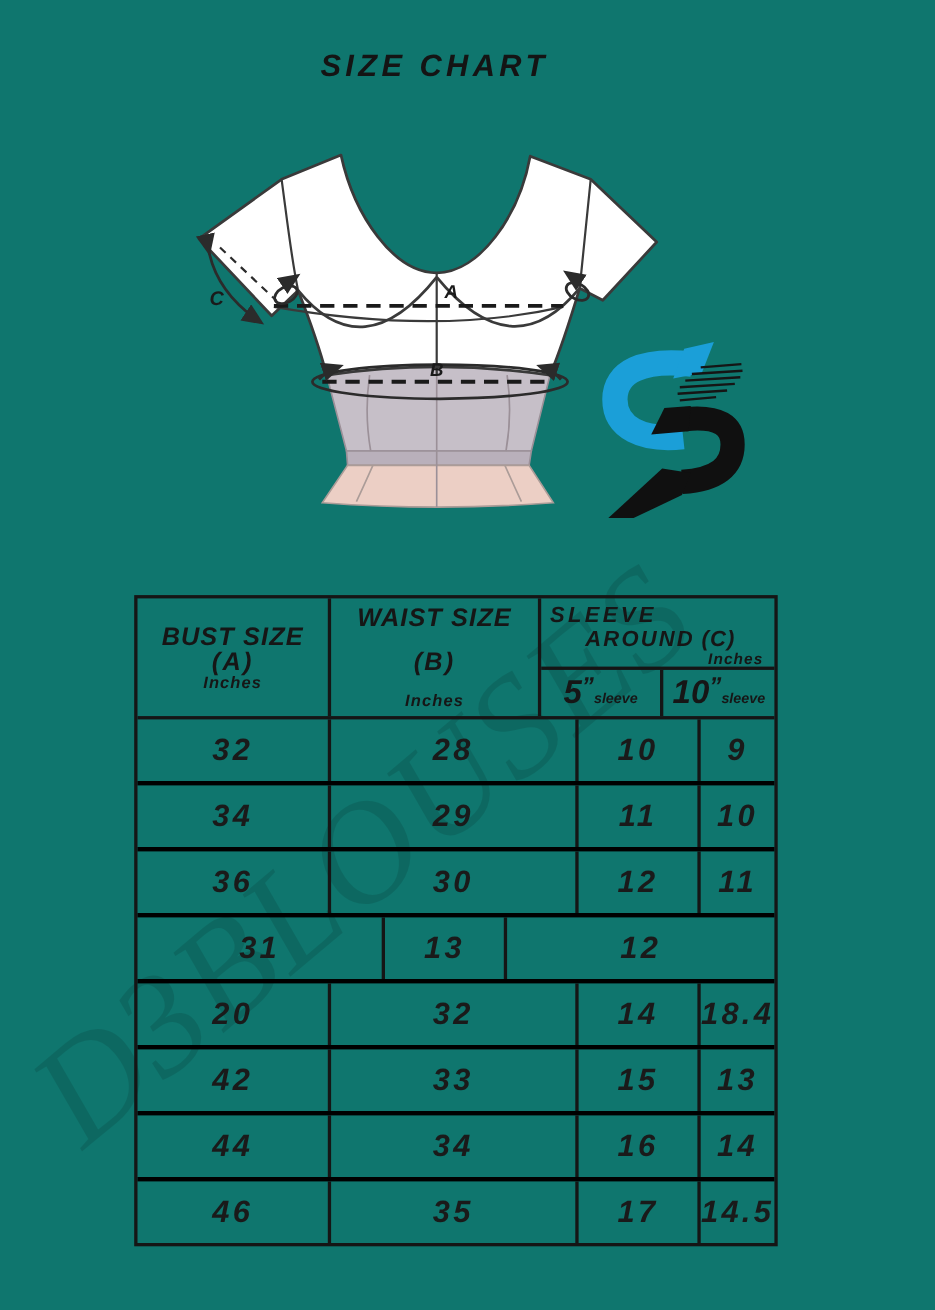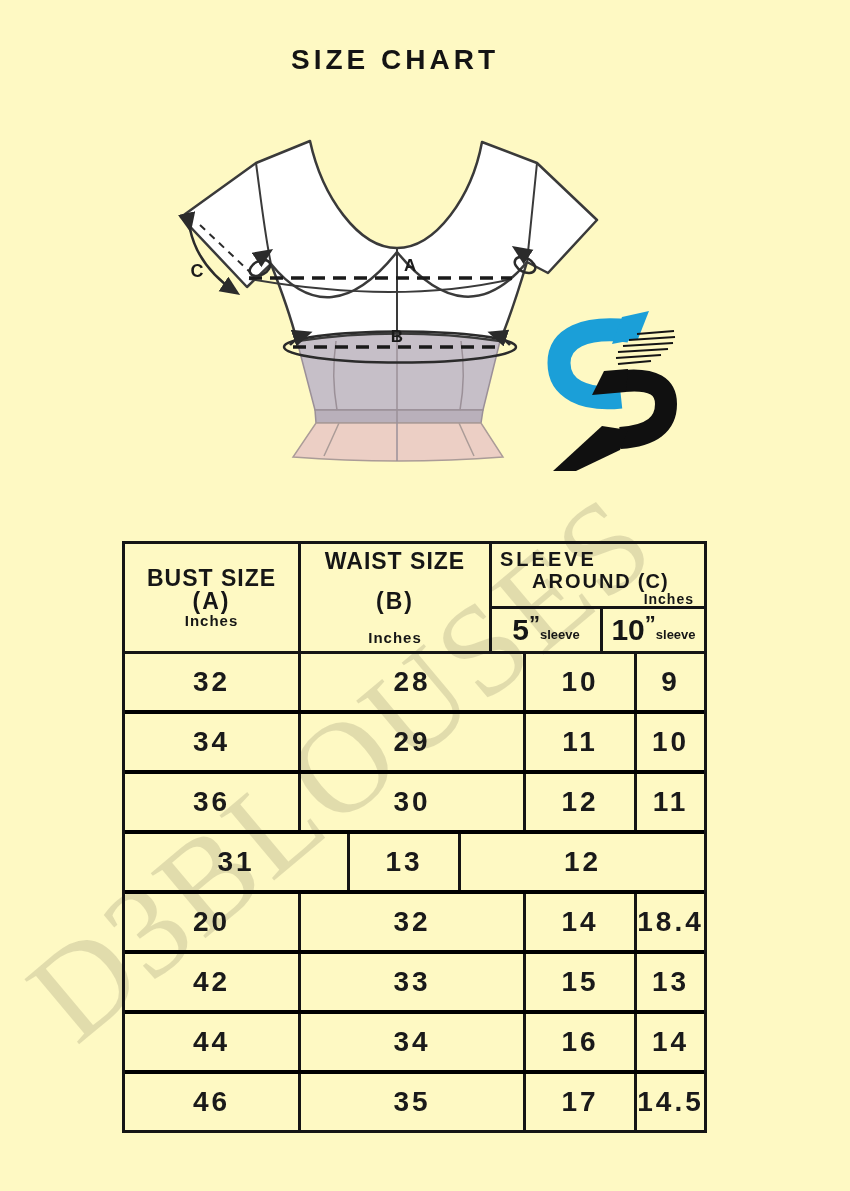--- a/index.html
+++ b/index.html
@@ -1,18 +1,18 @@
 <!DOCTYPE html>
 <html><head>
 <meta charset="utf-8">
 <style>
   html,body{margin:0;padding:0;background:#ffffff;}
   #canvas{
-    position:relative;width:850px;height:1191px;background:#fef9c3;
-    overflow:hidden;font-family:"Liberation Sans",sans-serif;color:#161616;
+    position:relative;width:850px;height:1191px;background:#0f766e;
+    overflow:hidden;font-family:"Liberation Sans",sans-serif;color:#161616;font-style:italic;
   }
   
   .page-title{
     position:absolute;top:44px;left:0;width:790px;text-align:center;
     font-size:28px;font-weight:bold;letter-spacing:4px;color:#141414;
   }
   
   .watermark{
     position:absolute;left:48px;top:948px;z-index:1;white-space:nowrap;
     font-family:"Liberation Serif",serif;font-size:130px;letter-spacing:3px;

